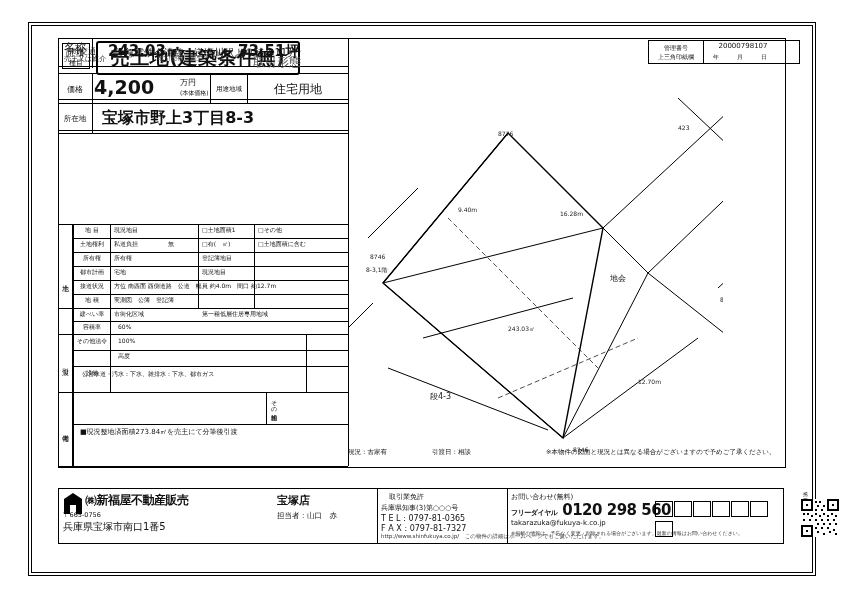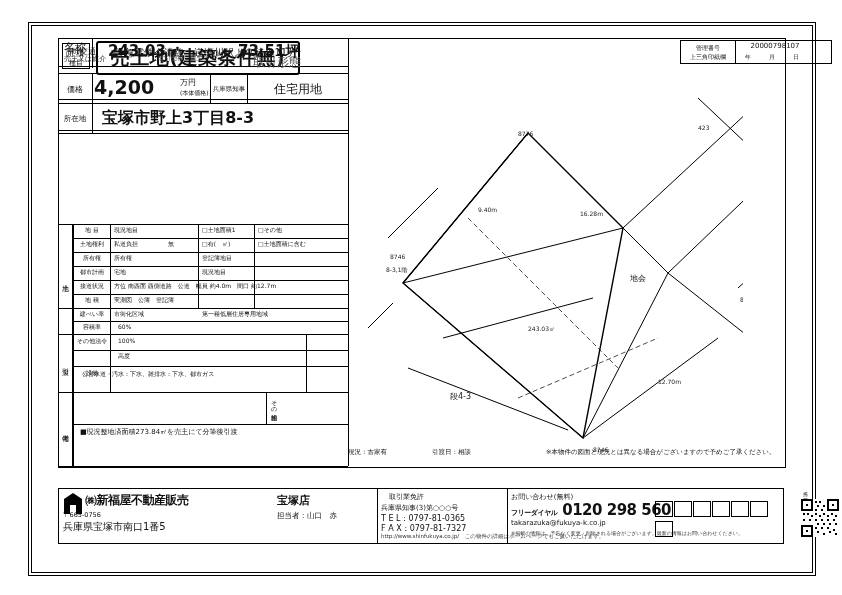--- a/index.html
+++ b/index.html
@@ -94,31 +94,30 @@
     position:absolute;left:0;width:15px;border-right:1px solid #000;
     display:flex;align-items:center;justify-content:center;
     font-size:7px;writing-mode:vertical-rl;text-orientation:upright;
     box-sizing:border-box;
   }
 
   
   .map{
     position:absolute;left:348px;top:38px;width:375px;height:428px;
     overflow:hidden;
-    margin-left:20px;
   }
   .map svg{position:absolute;left:0;top:0;}
   .mapnote{
     position:absolute;font-size:6px;color:#222;
   }
 
   
   .codebox{
     position:absolute;left:648px;top:40px;width:152px;height:24px;
-    border:1px solid #000;box-sizing:border-box;font-size:6px;margin-left:32px;
+    border:1px solid #000;box-sizing:border-box;font-size:6px;
   }
   .codebox .lft{position:absolute;left:0;top:0;width:54px;height:22px;border-right:1px solid #000;
     display:flex;flex-direction:column;align-items:center;justify-content:center;line-height:9px;text-align:center;}
   .codebox .rgt{position:absolute;left:56px;top:1px;width:76px;}
   .codebox .rgt .num{font-size:7px;text-align:center;}
   .codebox .rgt .dt{font-size:6px;text-align:center;margin-top:3px;letter-spacing:6px;}
 
   
   .botstrip{position:absolute;left:348px;top:446px;width:436px;height:20px;font-size:6.5px;}
 
@@ -177,21 +176,21 @@
     <div class="r1 row">
       <div class="cap">物件<br>種目</div>
       <div class="tbox">売土地(建築条件無)</div>
     </div>
 
     <div class="r2 row">
       <div class="c-lbl">価格</div>
       <div class="price">4,200</div>
       <div class="unit">万円</div>
       <div class="taxlbl">(本体価格)</div>
-      <div class="c2">兵庫県知事</div>
+      <div class="c2">用途地域</div>
       <div class="c3">住宅用地</div>
     </div>
 
     <div class="r3 row">
       <div class="c-lbl">所在地</div>
       <div class="addr">宝塚市野上3丁目8-3</div>
     </div>
 
     <div class="r4">
       <div class="c-lbl">交通</div>

